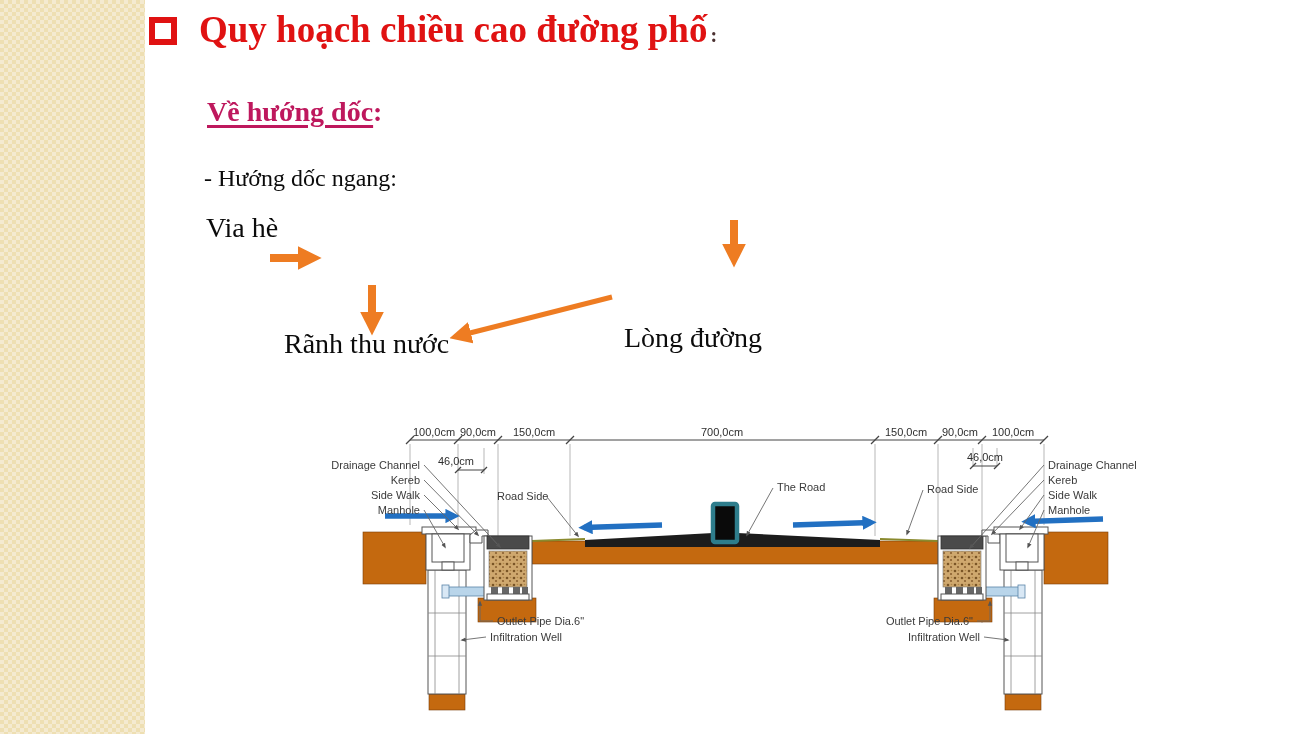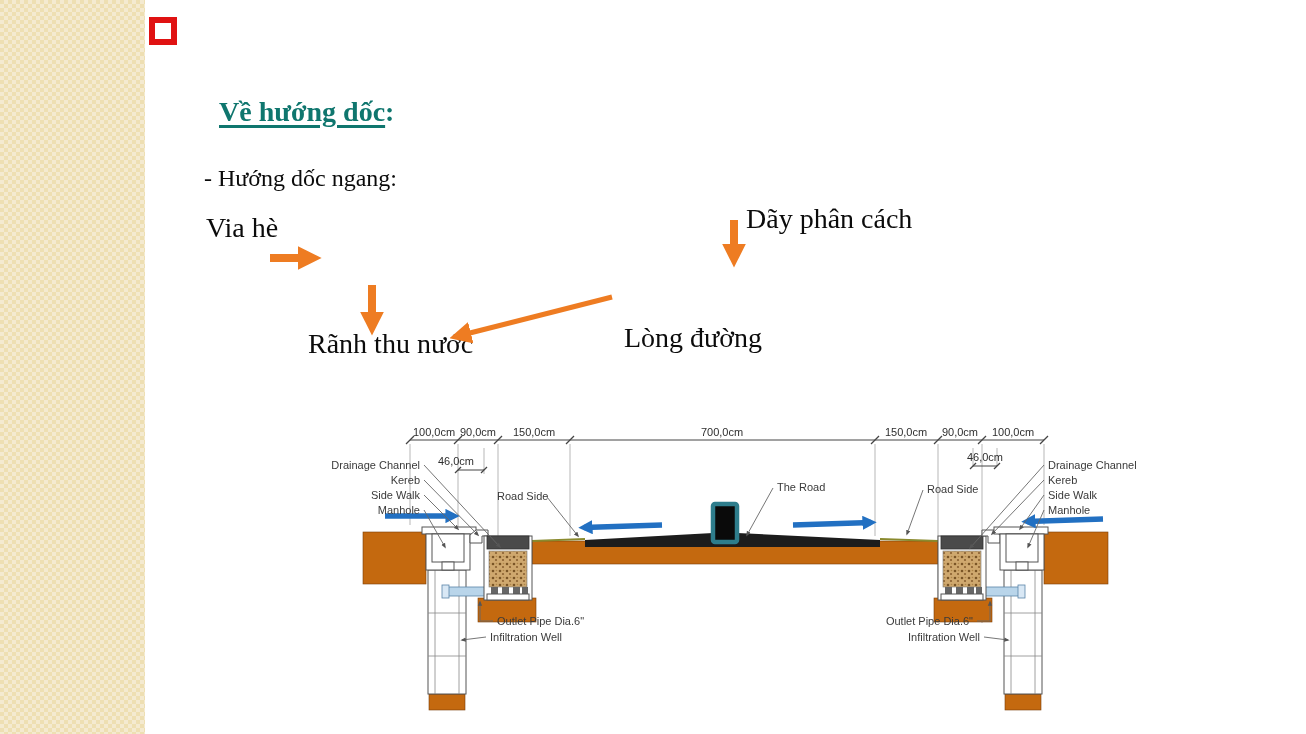--- a/index.html
+++ b/index.html
@@ -9,54 +9,54 @@
     background-color:#eedfb2;
     background-image:
       linear-gradient(45deg,#f4ead0 25%,transparent 25%,transparent 75%,#f4ead0 75%),
       linear-gradient(45deg,#f4ead0 25%,transparent 25%,transparent 75%,#f4ead0 75%);
     background-size:8px 8px;background-position:0 0,4px 4px;}
   .bullet-square{position:absolute;left:149px;top:17px;width:16px;height:16px;
     border:6px solid #e01212;background:#fff;}
   .title{position:absolute;left:199px;top:8px;font-size:37px;font-weight:bold;
     color:#e01212;white-space:nowrap;letter-spacing:0px;}
   .title-colon{font-size:20px;font-weight:bold;color:#4a3030;margin-left:3px;}
-  .heading{position:absolute;left:207px;top:96px;font-size:28px;font-weight:bold;color:#0f766e;white-space:nowrap;margin-left:12px;}
+  .heading{position:absolute;left:207px;top:96px;font-size:28px;font-weight:bold;color:#be185d;white-space:nowrap;}
   .heading .u{text-decoration:underline;text-decoration-thickness:3px;text-underline-offset:4px;}
   .subheading{position:absolute;left:204px;top:165px;font-size:24px;color:#0b0b0b;white-space:nowrap;}
   .callout{position:absolute;font-size:28px;color:#0b0b0b;white-space:nowrap;}
   .co-viahe{left:206px;top:212px;}
   .co-day{left:746px;top:203px;}
   .co-long{left:624px;top:274px;margin-top:48px;}
-  .co-ranh{left:308px;top:328px;text-align:right;}
+  .co-ranh{left:284px;top:328px;text-align:right;}
   .callout-arrows{position:absolute;left:200px;top:190px;pointer-events:none;}
   .diagram{position:absolute;left:330px;top:408px;}
   .diagram text{font-family:"Liberation Sans","DejaVu Sans",sans-serif;font-size:11px;fill:#3a3a3a;}
   .diagram text.dim{fill:#2e2e2e;}
   .ext{stroke:#9a9a9a;stroke-width:0.7;}
   .dimline{stroke:#444;stroke-width:1;fill:none;}
   .tick{stroke:#444;stroke-width:1.2;}
   .lead{stroke:#666;stroke-width:0.9;fill:none;}
   .wht{fill:#ffffff;stroke:#555;stroke-width:1;}
   .thinline{stroke:#888;stroke-width:0.8;}
 </style>
 </head>
 <body>
 
 <div class="stage">
 
   <div class="sidebar"></div>
 
   <div class="bullet-square"></div>
+  <div class="title"><span>Quy hoạch chiều cao đường phố</span><span class="title-colon">:</span></div>
 
   <div class="heading"><span class="u">Về hướng dốc</span><span>:</span></div>
 
   <div class="subheading">- Hướng dốc ngang:</div>
 
   <div class="callout co-viahe">Via hè</div>
-  <div class="callout co-day">Dãy phân cách</div>
   <div class="callout co-long">Lòng đường</div>
   <div class="callout co-ranh">Rãnh thu nước</div>
 
   <svg class="callout-arrows" width="620" height="180" viewBox="0 0 620 180">
     <defs>
       <marker id="ah-or" viewBox="0 0 10 10" refX="6" refY="5" markerWidth="3" markerHeight="3" orient="auto-start-reverse">
         <path d="M0,0 L10,5 L0,10 z" fill="#ee7c22"></path>
       </marker>
       <marker id="ah-or2" viewBox="0 0 10 10" refX="6" refY="5" markerWidth="4.4" markerHeight="4.4" orient="auto-start-reverse">
         <path d="M0,0 L10,5 L0,10 z" fill="#ee7c22"></path>

